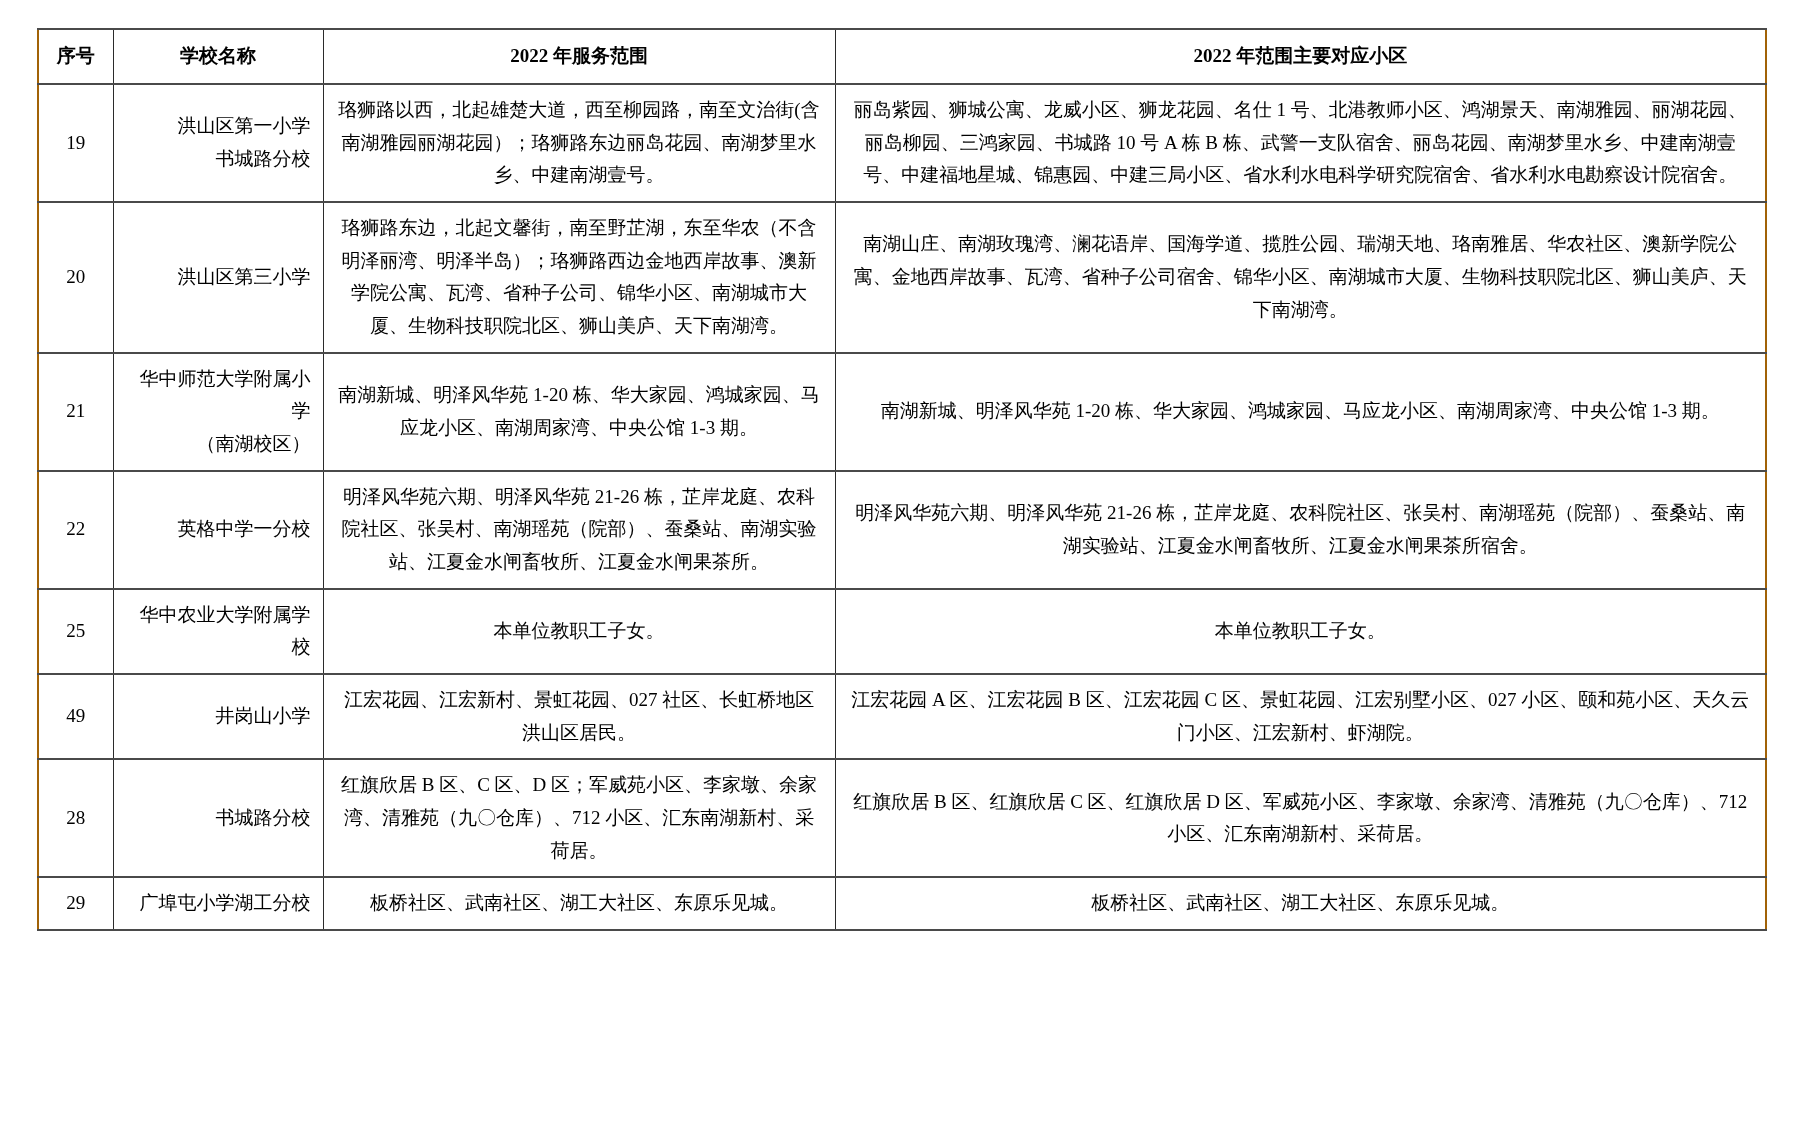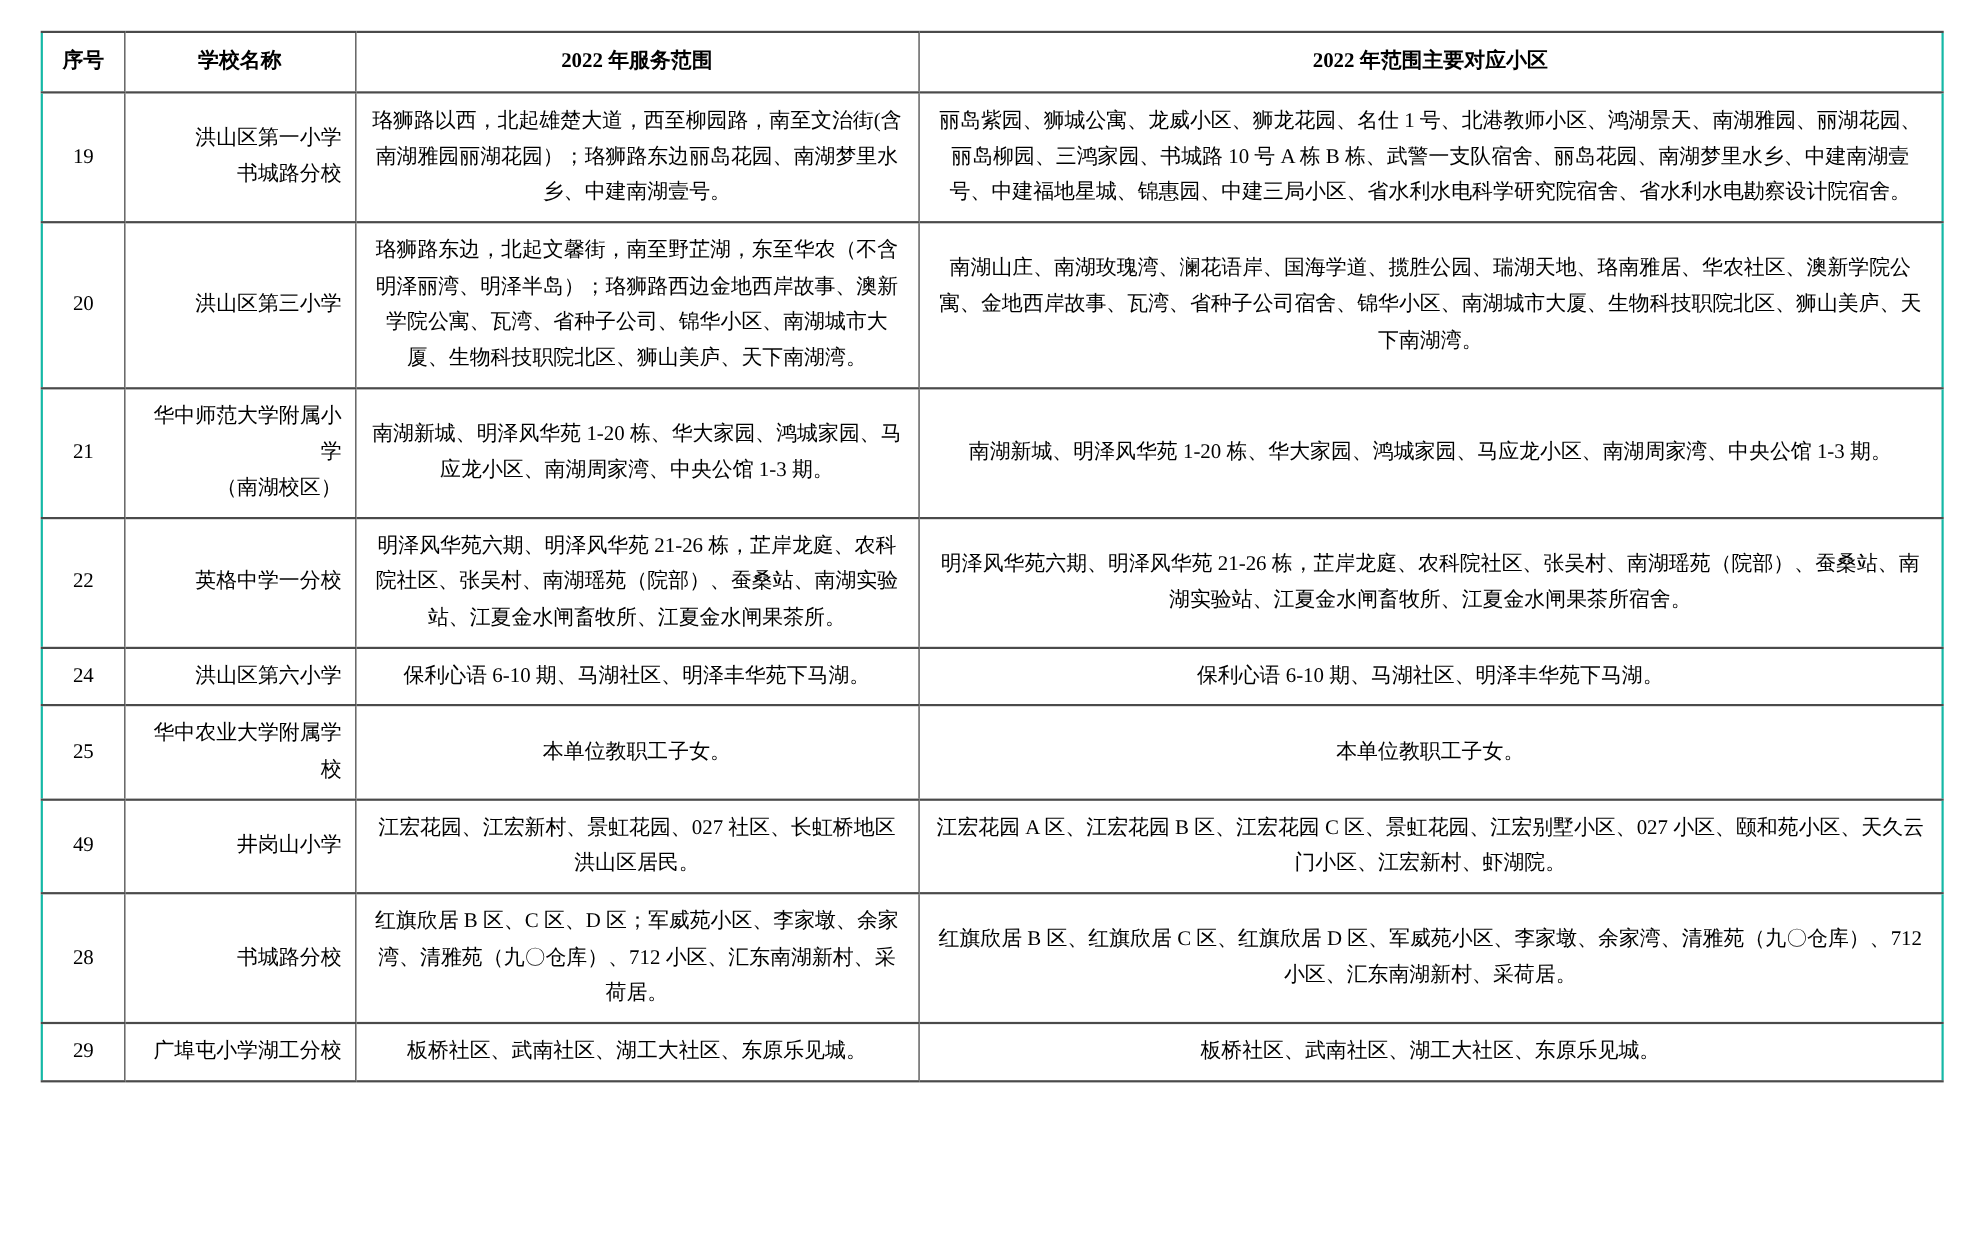--- a/index.html
+++ b/index.html
@@ -13,21 +13,21 @@
     width: 1802px;
     height: 1140px;
     background: #ffffff;
     box-sizing: border-box;
     padding: 28px 37px;
   }
   table.school-table {
     width: 100%;
     border-collapse: collapse;
     table-layout: fixed;
-    border: 2px solid #14b8a6;
+    border: 2px solid #a16207;
   }
   table.school-table th,
   table.school-table td {
     border-left: 1px solid #2b2b2b;
     border-right: 1px solid #2b2b2b;
     border-top: 2px solid #4a4a4a;
     border-bottom: 2px solid #4a4a4a;
     padding: 9px 12px;
     font-size: 19px;
     line-height: 1.72;
@@ -101,26 +101,20 @@
   </tr>
 
   <tr>
     <td class="c-no">22</td>
     <td class="c-school">英格中学一分校</td>
     <td class="c-scope">明泽风华苑六期、明泽风华苑 21-26 栋，芷岸龙庭、农科院社区、张吴村、南湖瑶苑（院部）、蚕桑站、南湖实验站、江夏金水闸畜牧所、江夏金水闸果茶所。</td>
     <td class="c-comm">明泽风华苑六期、明泽风华苑 21-26 栋，芷岸龙庭、农科院社区、张吴村、南湖瑶苑（院部）、蚕桑站、南湖实验站、江夏金水闸畜牧所、江夏金水闸果茶所宿舍。</td>
   </tr>
 
 
-  <tr>
-    <td class="c-no">24</td>
-    <td class="c-school">洪山区第六小学</td>
-    <td class="c-scope">保利心语 6-10 期、马湖社区、明泽丰华苑下马湖。</td>
-    <td class="c-comm">保利心语 6-10 期、马湖社区、明泽丰华苑下马湖。</td>
-  </tr>
 
   <tr>
     <td class="c-no">25</td>
     <td class="c-school">华中农业大学附属学校</td>
     <td class="c-scope">本单位教职工子女。</td>
     <td class="c-comm">本单位教职工子女。</td>
   </tr>
 
   <tr>
     <td class="c-no">49</td>

